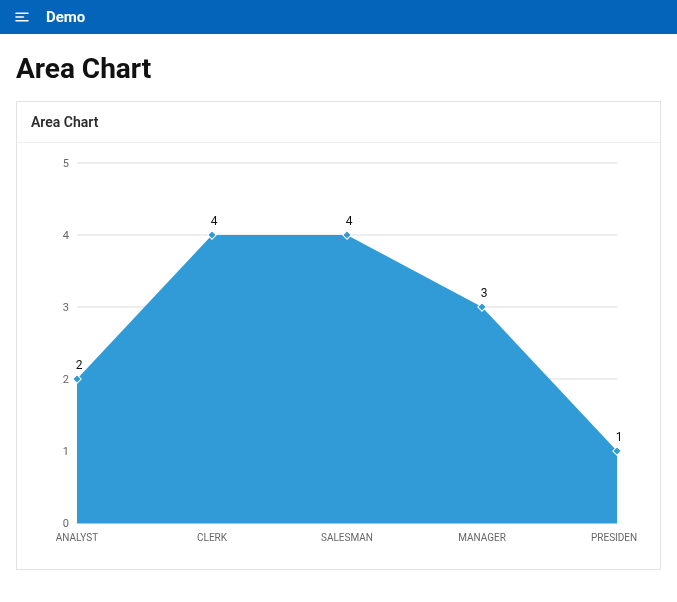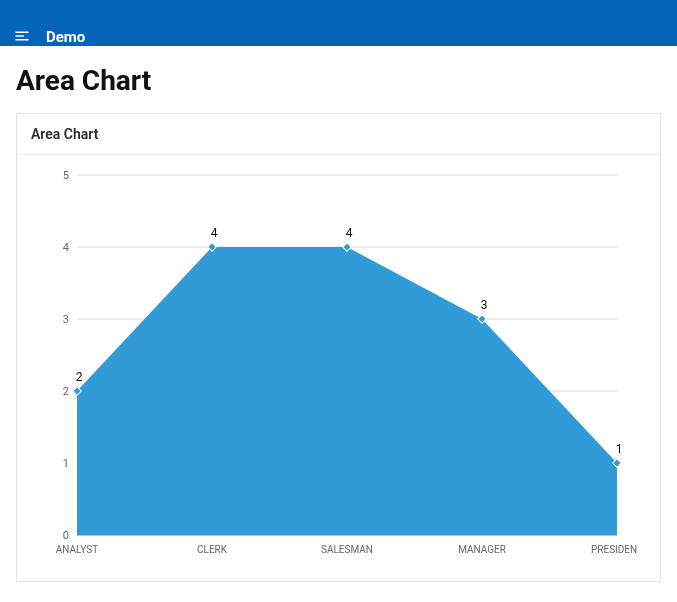--- a/index.html
+++ b/index.html
@@ -6,23 +6,23 @@
   body {
     margin: 0;
     font-family: -apple-system, BlinkMacSystemFont, "Segoe UI", Roboto, Arial, sans-serif;
     background: #fff;
     color: #111;
     width: 677px;
   }
   .app-header {
     background: #0464ba;
     color: #fff;
-    height: 46px;
+    height: 34px;
     display: flex;
-    align-items: flex-end;
+    align-items: center;
     padding: 0 12px;
     font-weight: 700;
     font-size: 15px;
   }
   .menu-icon {
     display: inline-flex;
     width: 20px; height: 20px;
     margin-right: 14px;
     align-items: center;
     justify-content: center;

